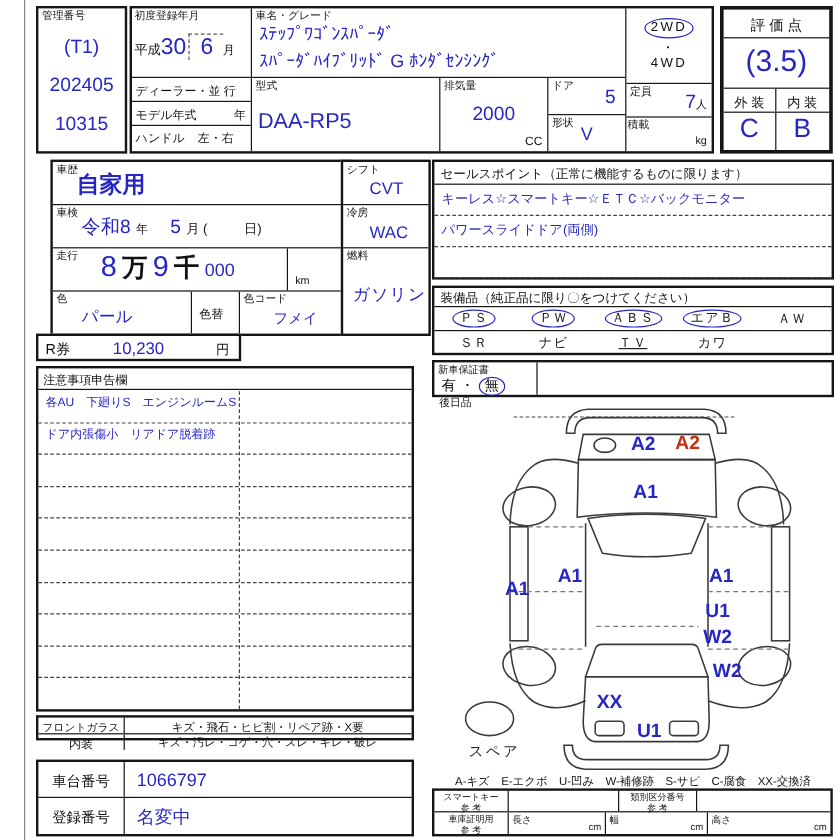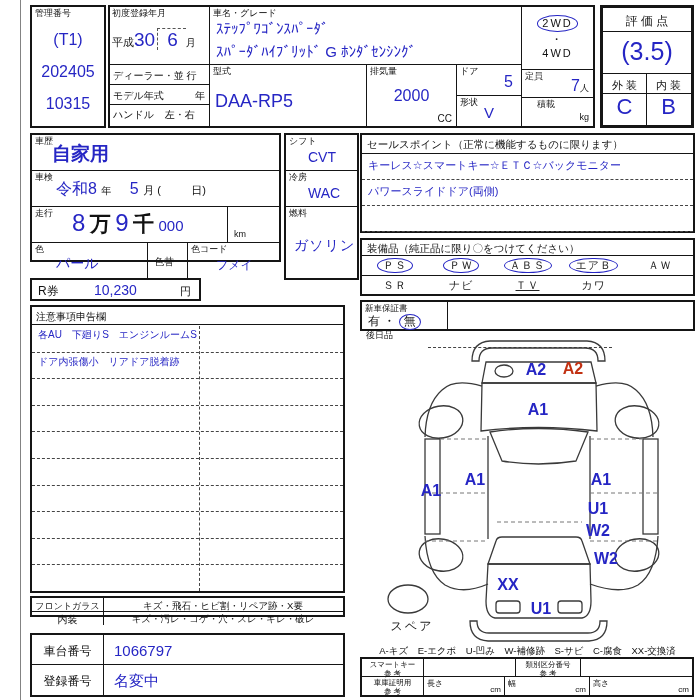--- a/index.html
+++ b/index.html
@@ -94,40 +94,40 @@
       <div class="row bb center" style="height:63px;font-size:11px;letter-spacing:2px;padding-top:8px">
         <span class="circ" style="border-color:var(--ink);padding:1px 4px">2WD</span>
         <div>・</div>
         <div>4WD</div>
       </div>
       <div class="row bb" style="height:28px">
         <div class="lab abs" style="left:3px;top:2px">定員</div>
         <div class="abs" style="right:4px;top:7px"><span class="blue" style="font-size:16px">7</span><span style="font-size:9px">人</span></div>
       </div>
       <div class="row" style="height:26px">
-        <div class="lab abs" style="left:15px;top:2px">積載</div>
+        <div class="lab abs" style="left:1px;top:2px">積載</div>
         <div class="abs" style="right:4px;bottom:2px;font-size:9px">kg</div>
       </div>
     </div>
   </div>
 
   <div class="box" style="left:600px;top:5px;width:94px;height:123px;border-width:3px">
     <div class="row bb center" style="height:24px;font-size:12px;padding-top:5px">評 価 点</div>
     <div class="row bb center blue" style="height:42px;font-size:25px;padding-top:5px">(3.5)</div>
     <div class="row bb" style="height:20px">
       <div class="cell br center" style="width:44px;font-size:11px;padding-top:4px">外 装</div>
       <div class="cell center" style="width:43px;font-size:11px;padding-top:4px">内 装</div>
     </div>
     <div class="row" style="height:31px">
       <div class="cell br center blue" style="width:44px;font-size:22px">C</div>
       <div class="cell center blue" style="width:43px;font-size:22px">B</div>
     </div>
   </div>
 
-  <div class="box" style="left:30px;top:133px;width:251px;height:129px">
+  <div class="box" style="left:42px;top:133px;width:251px;height:147px">
     <div class="row bb" style="height:36px">
       <div class="lab abs" style="left:3px;top:2px">車歴</div>
       <div class="abs blue" style="left:20px;top:6px;font-size:19px;font-weight:bold">自家用</div>
     </div>
     <div class="row bb" style="height:36px">
       <div class="lab abs" style="left:3px;top:2px">車検</div>
       <div class="abs" style="left:24px;top:8px;white-space:nowrap">
         <span class="blue" style="font-size:16px">令和8</span>
         <span style="font-size:10px;margin-right:14px">年</span>
         <span class="blue" style="font-size:16px">5</span>

